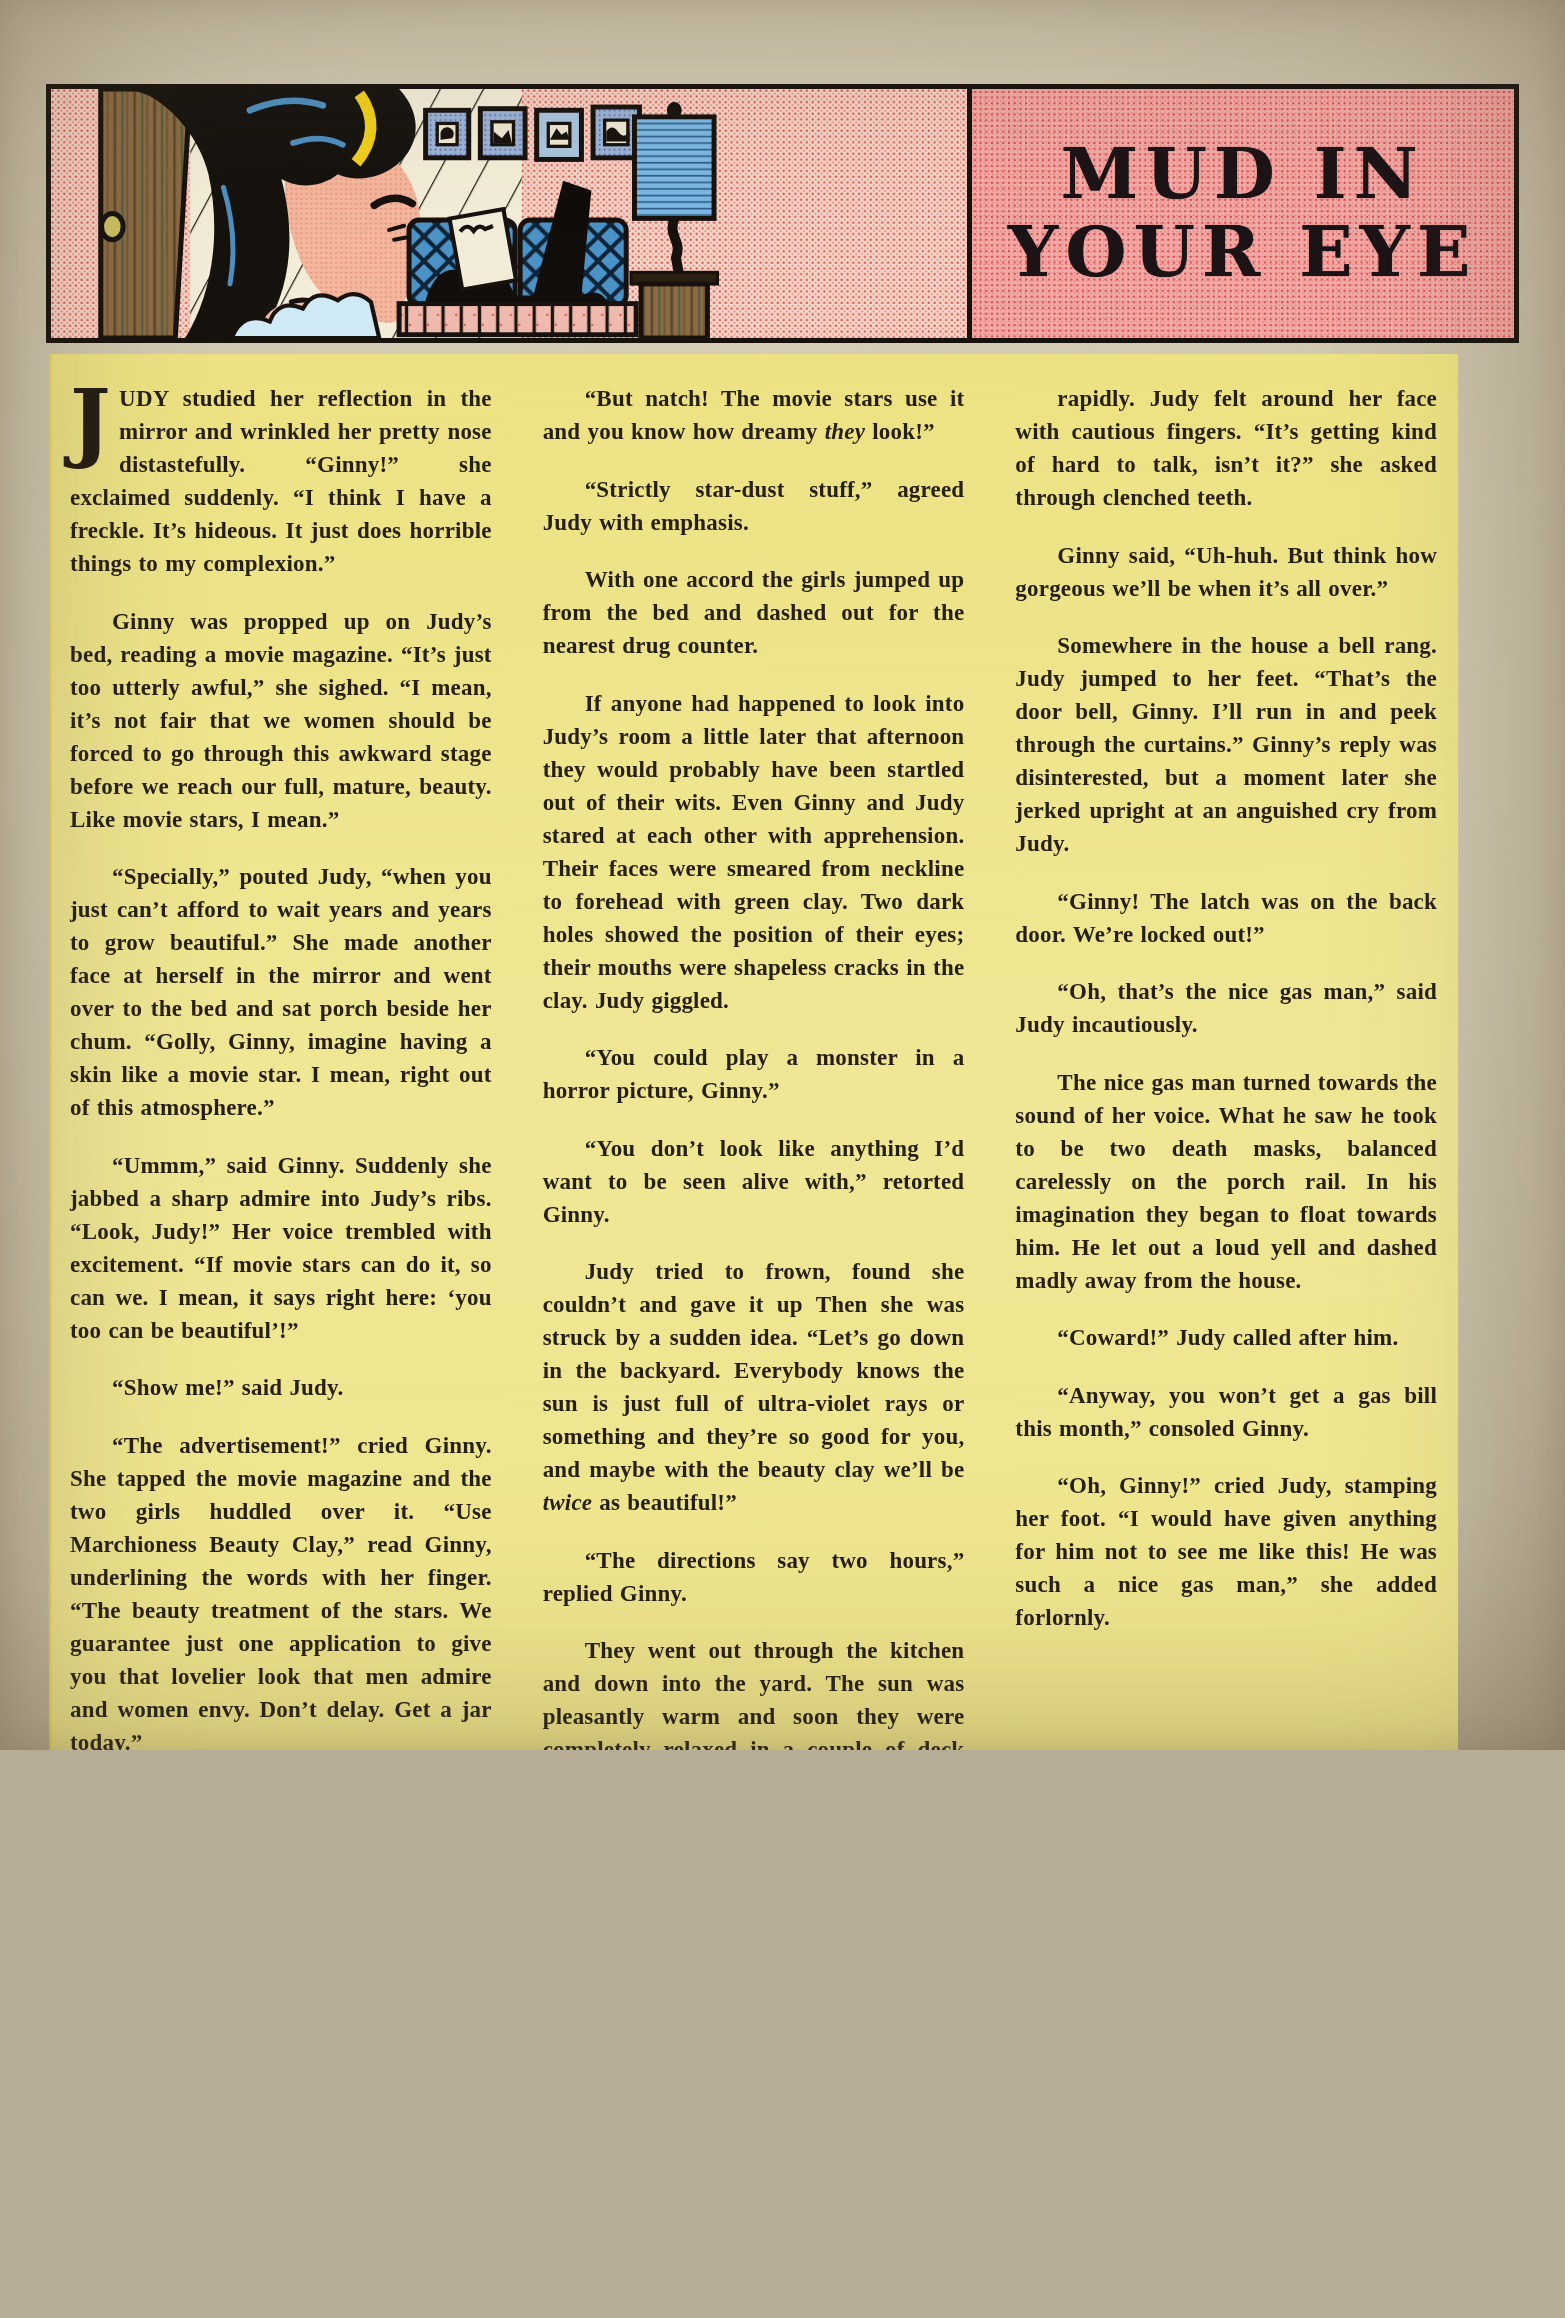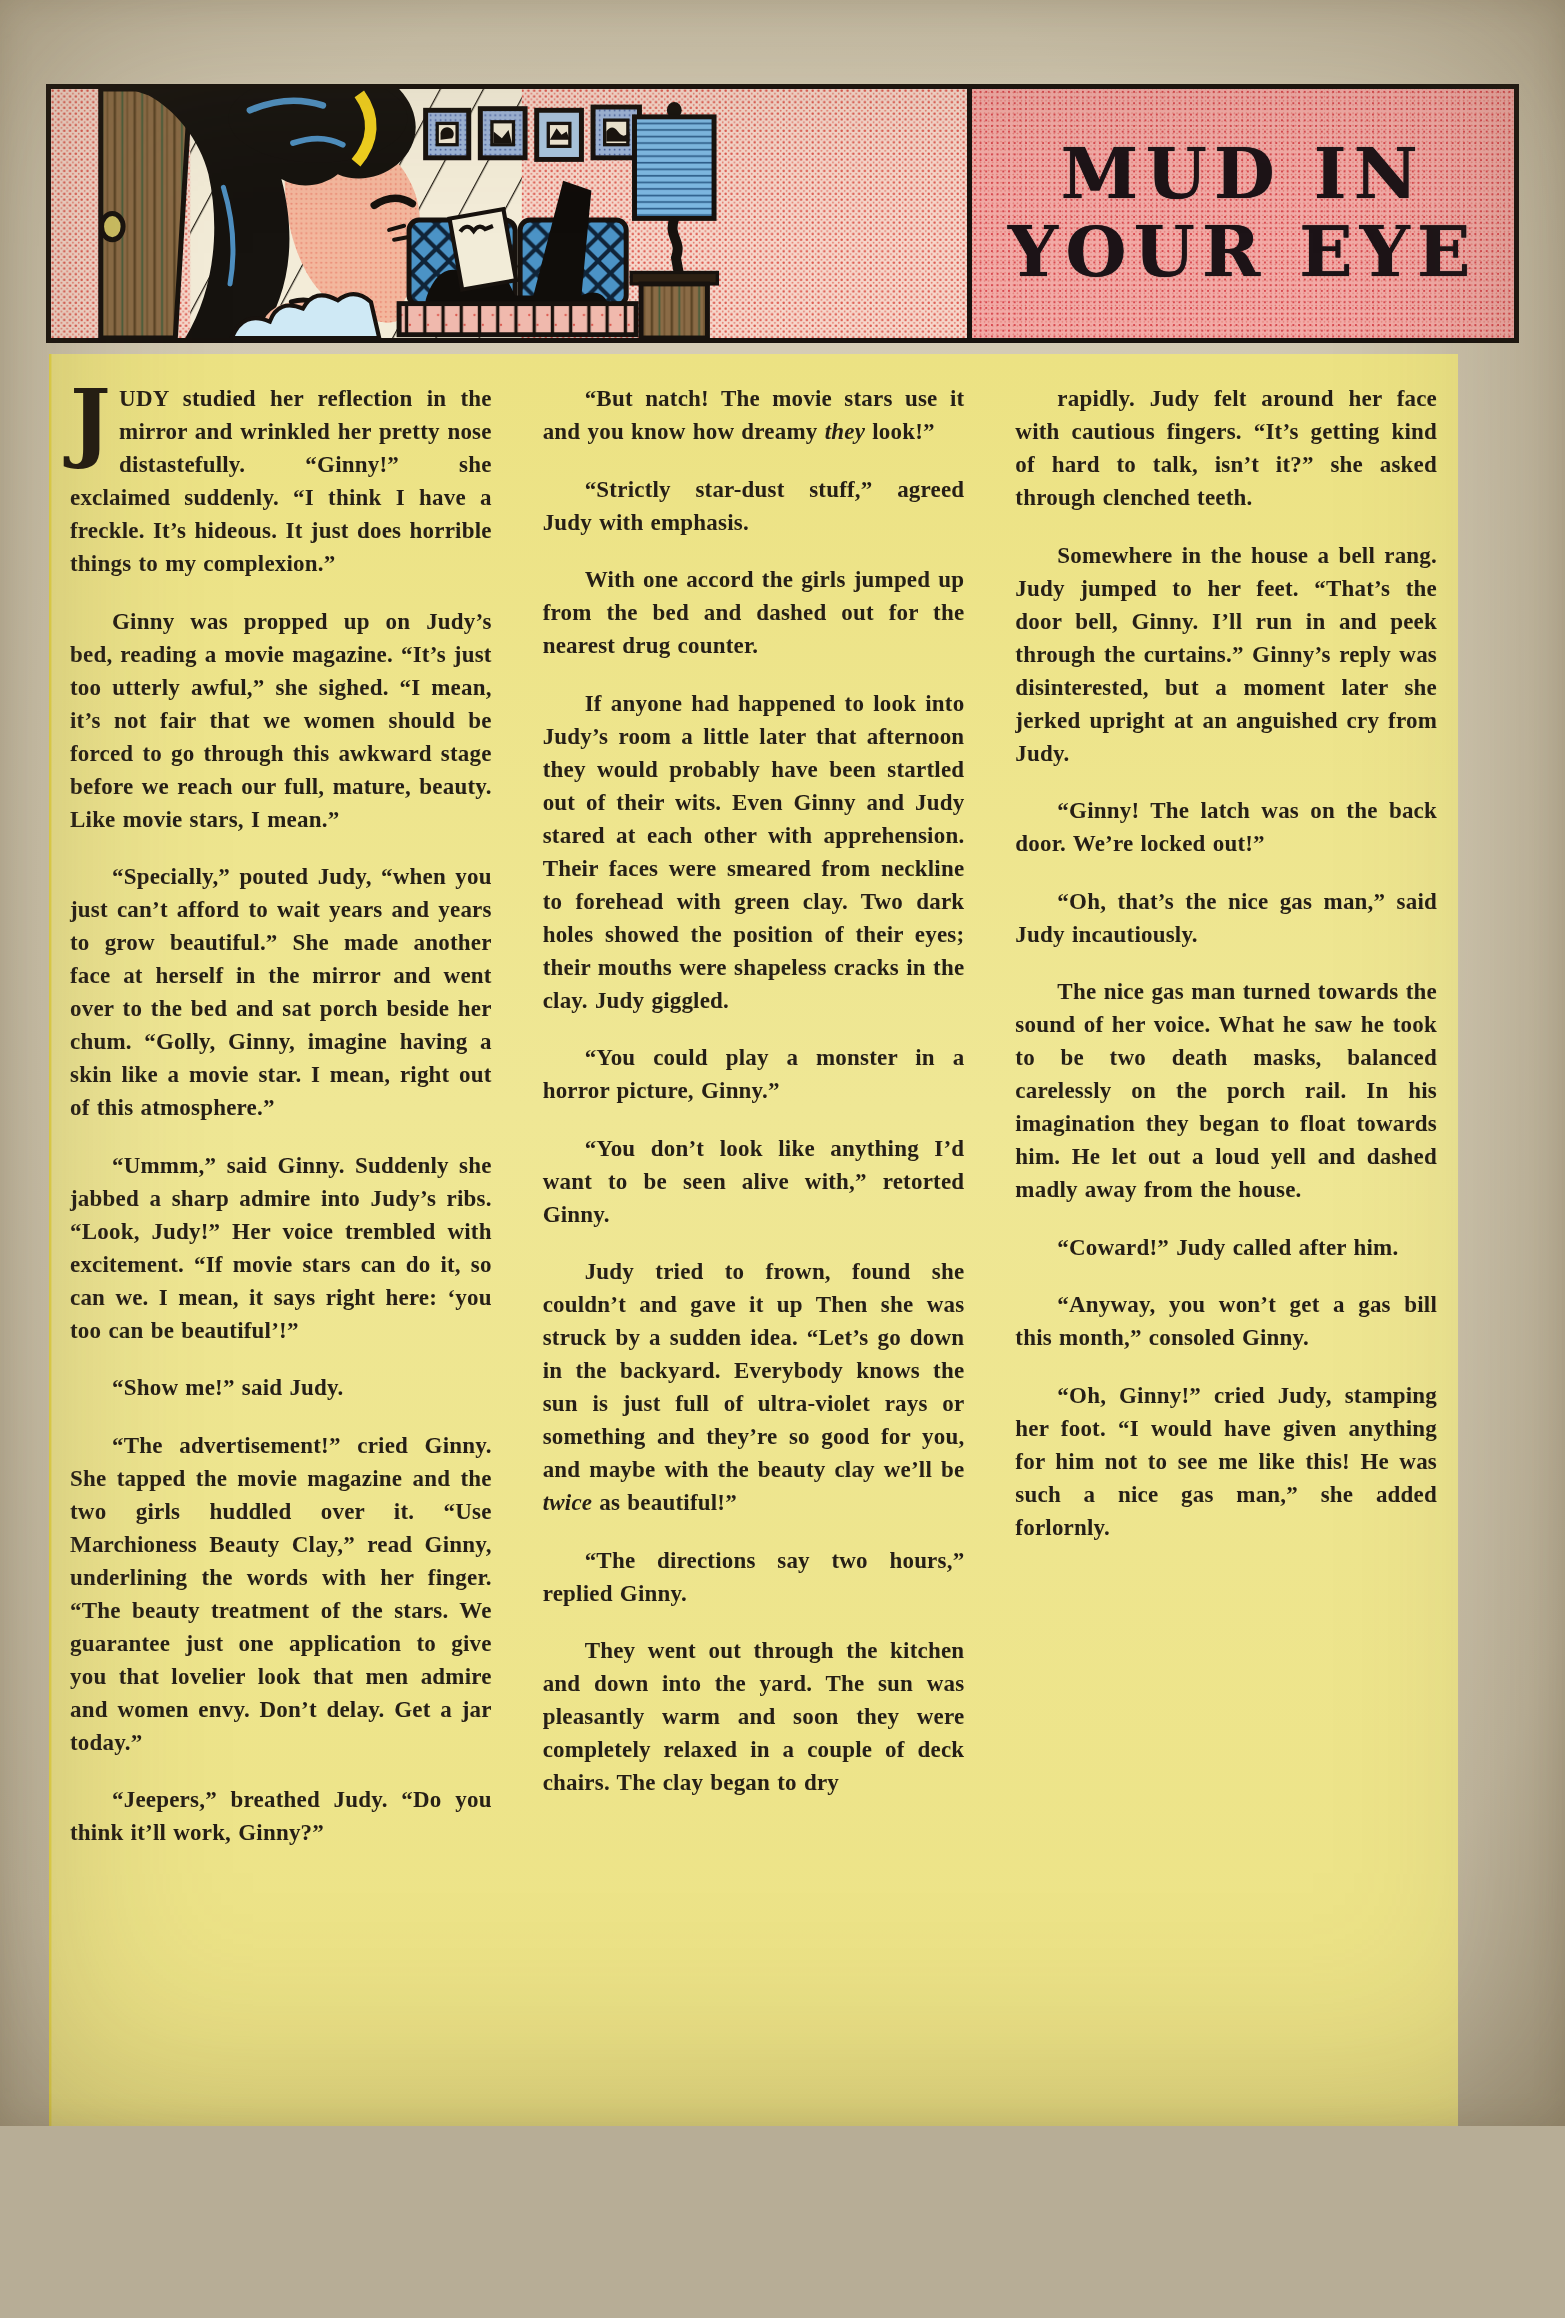--- a/index.html
+++ b/index.html
@@ -1,17 +1,17 @@
 <!DOCTYPE html>
 <html style="font-size:13px"><head>
 <meta charset="utf-8">
 <style>
   html,body{margin:0;padding:0;background:#b7ad96;}
   .paper{
-    position:relative;width:1566px;height:2126px;overflow:hidden;
+    position:relative;width:1566px;height:1750px;overflow:hidden;
     background:radial-gradient(ellipse at 46% 42%, #d9d0ba 0%, #d2c9b2 55%, #c3b9a1 82%, #a99e85 100%);
     font-family:"Liberation Serif","DejaVu Serif",serif;
   }
   .paper::after{
     content:"";position:absolute;inset:0;pointer-events:none;
     box-shadow:inset 0 0 212px rgba(92,76,48,.38), inset 0 0 33px rgba(92,76,48,.18);
   }
   
   .header-panel{
     position:absolute;left:46px;top:84px;width:1473px;height:259px;
@@ -212,20 +212,21 @@
           <p><span>With one accord the girls jumped up from the bed and dashed out for the nearest drug counter.</span></p>
           <p><span>If anyone had happened to look into Judy’s room a little later that afternoon they would probably have been startled out of their wits. Even Ginny and Judy stared at each other with apprehension. Their faces were smeared from neckline to forehead with green clay. Two dark holes showed the position of their eyes; their mouths were shapeless cracks in the clay. Judy giggled.</span></p>
           <p><span>“You could play a monster in a horror picture, Ginny.”</span></p>
           <p><span>“You don’t look like anything I’d want to be seen alive with,” retorted Ginny.</span></p>
           <p><span>Judy tried to frown, found she couldn’t and gave it up Then she was struck by a sudden idea. “Let’s go down in the backyard. Everybody knows the sun is just full of ultra-violet rays or something and they’re so good for you, and maybe with the beauty clay we’ll be </span><em>twice</em><span> as beautiful!”</span></p>
           <p><span>“The directions say two hours,” replied Ginny.</span></p>
           <p><span>They went out through the kitchen and down into the yard. The sun was pleasantly warm and soon they were completely relaxed in a couple of deck chairs. The clay began to dry</span></p>
         </div>
         <div class="col">
           <p><span>rapidly. Judy felt around her face with cautious fingers. “It’s getting kind of hard to talk, isn’t it?” she asked through clenched teeth.</span></p>
+          <p><span>Ginny said, “Uh-huh. But think how gorgeous we’ll be when it’s all over.”</span></p>
           <p><span>Somewhere in the house a bell rang. Judy jumped to her feet. “That’s the door bell, Ginny. I’ll run in and peek through the curtains.” Ginny’s reply was disinterested, but a moment later she jerked upright at an anguished cry from Judy.</span></p>
           <p><span>“Ginny! The latch was on the back door. We’re locked out!”</span></p>
           <p><span>“Oh, that’s the nice gas man,” said Judy incautiously.</span></p>
           <p><span>The nice gas man turned towards the sound of her voice. What he saw he took to be two death masks, balanced carelessly on the porch rail. In his imagination they began to float towards him. He let out a loud yell and dashed madly away from the house.</span></p>
           <p><span>“Coward!” Judy called after him.</span></p>
           <p><span>“Anyway, you won’t get a gas bill this month,” consoled Ginny.</span></p>
           <p><span>“Oh, Ginny!” cried Judy, stamping her foot. “I would have given anything for him not to see me like this! He was such a nice gas man,” she added forlornly.</span></p>
         </div>
       </div>
   </div>

